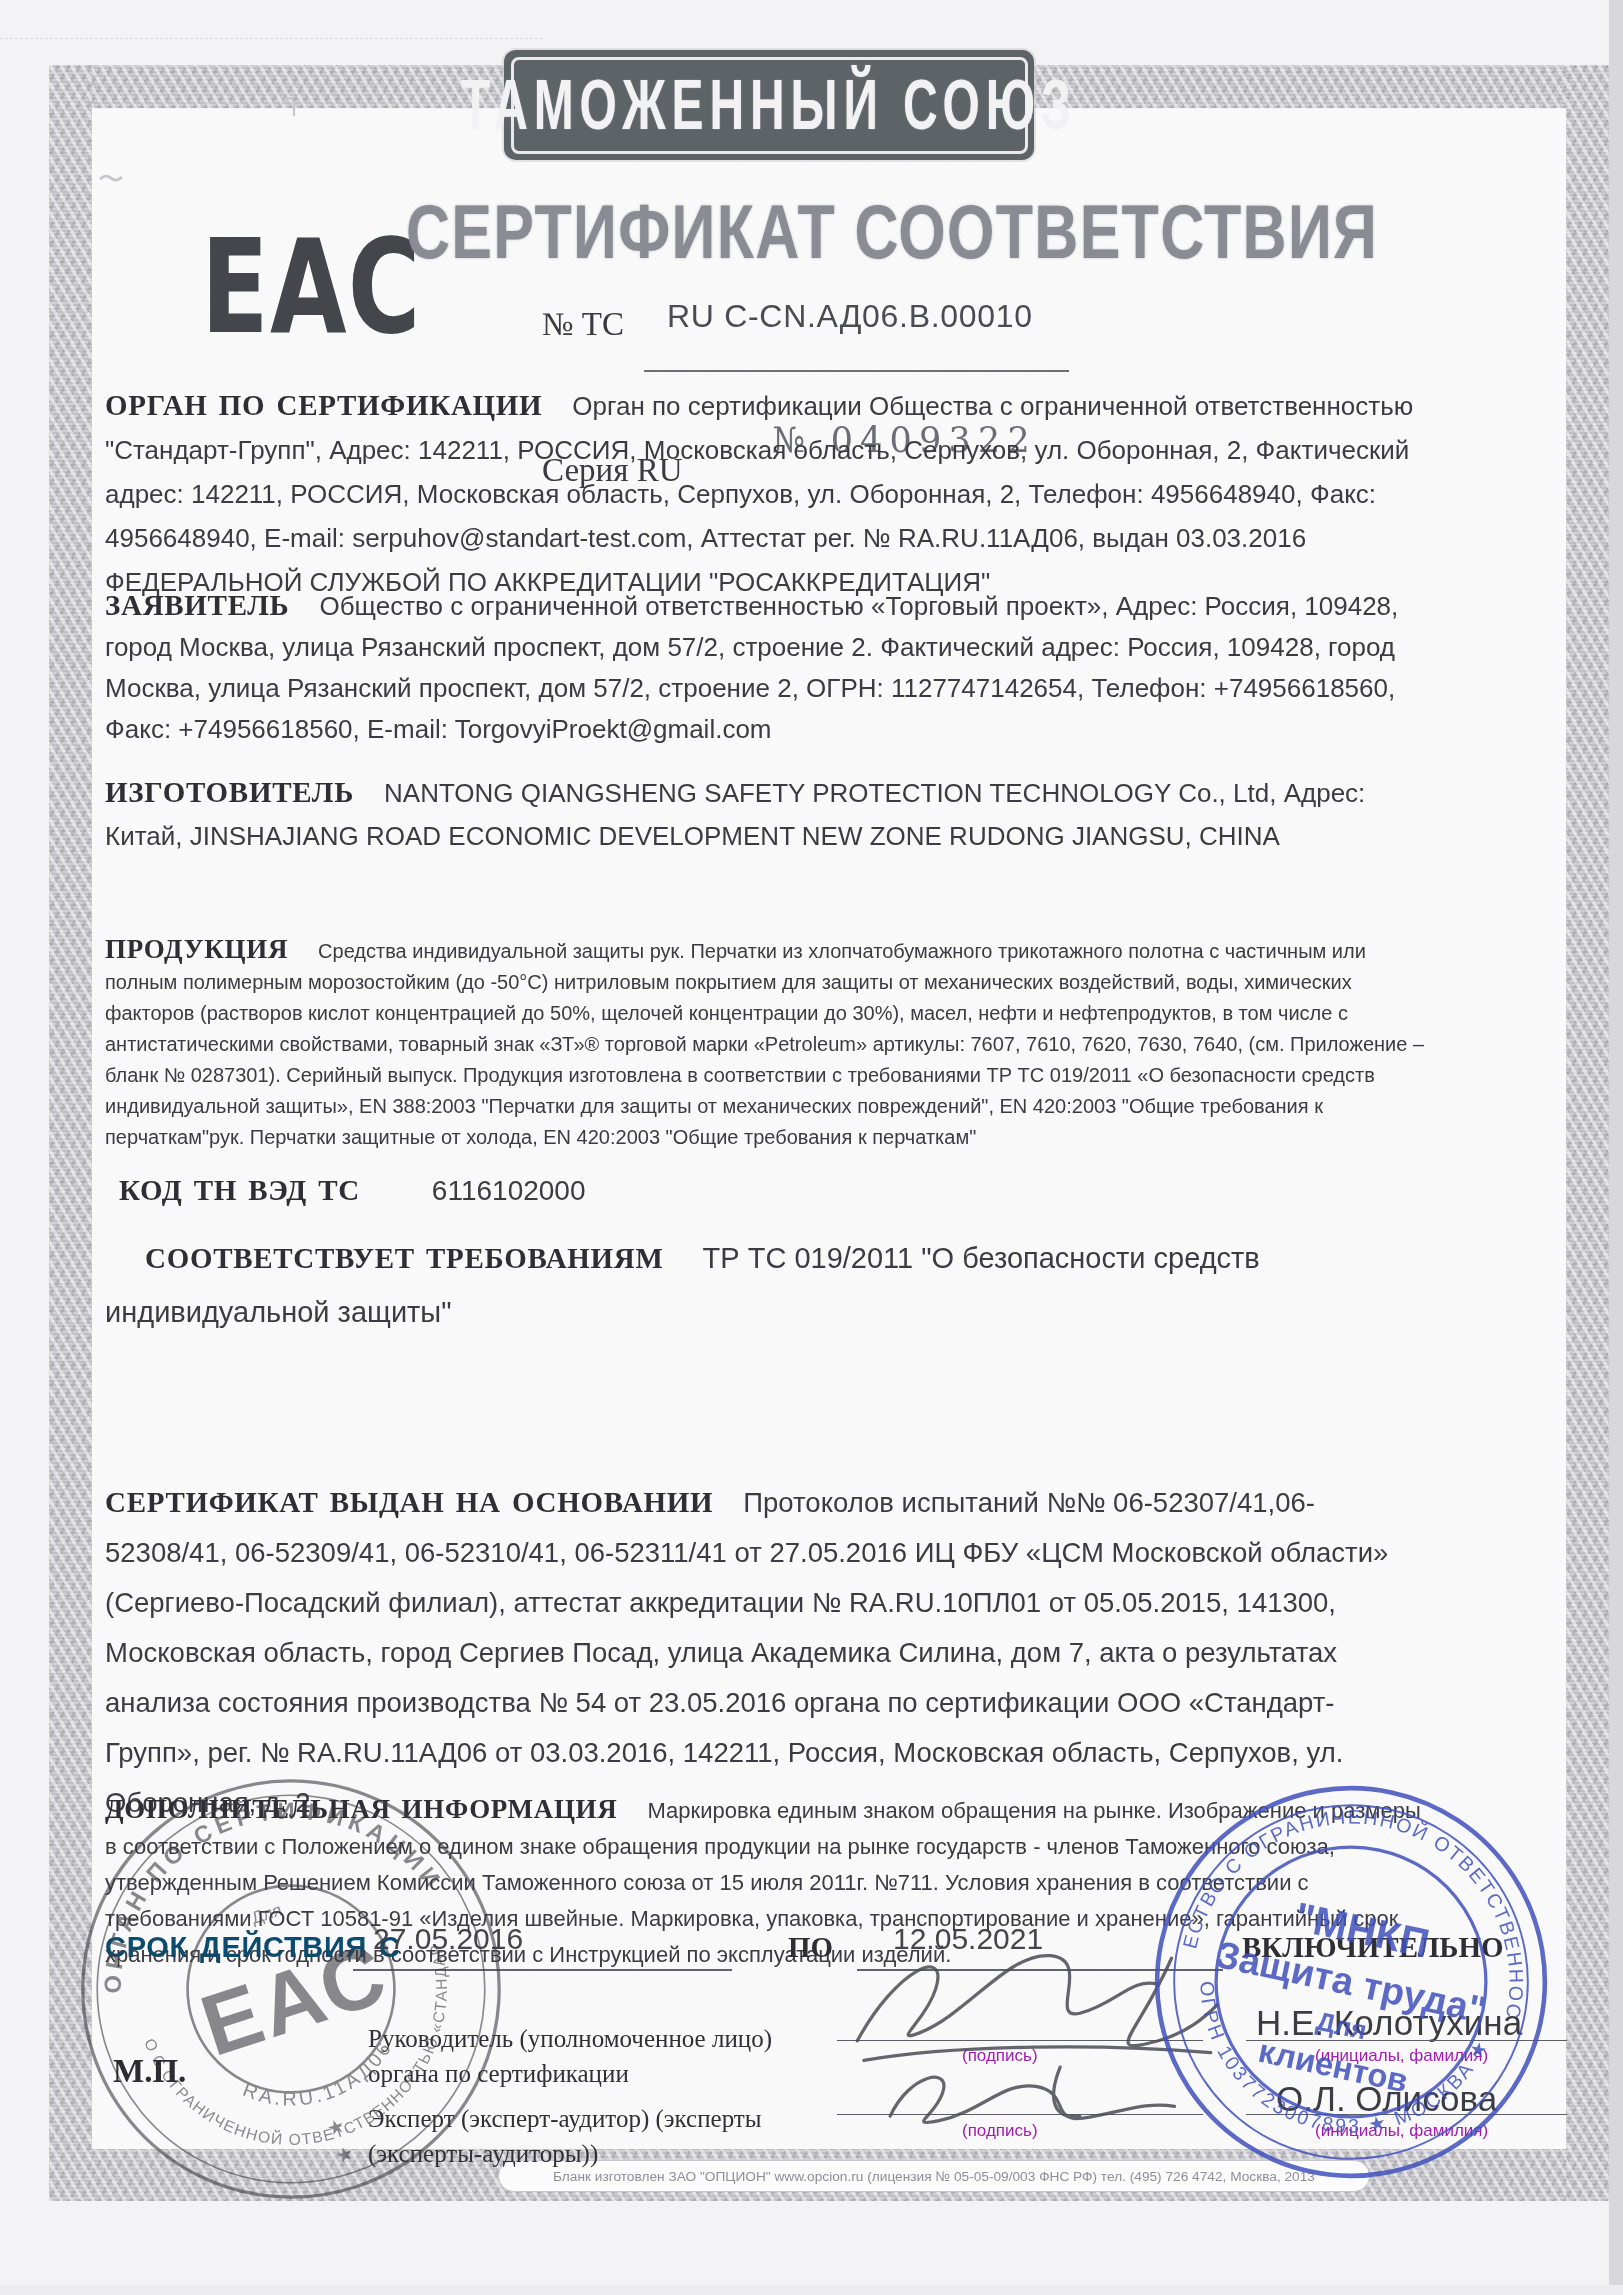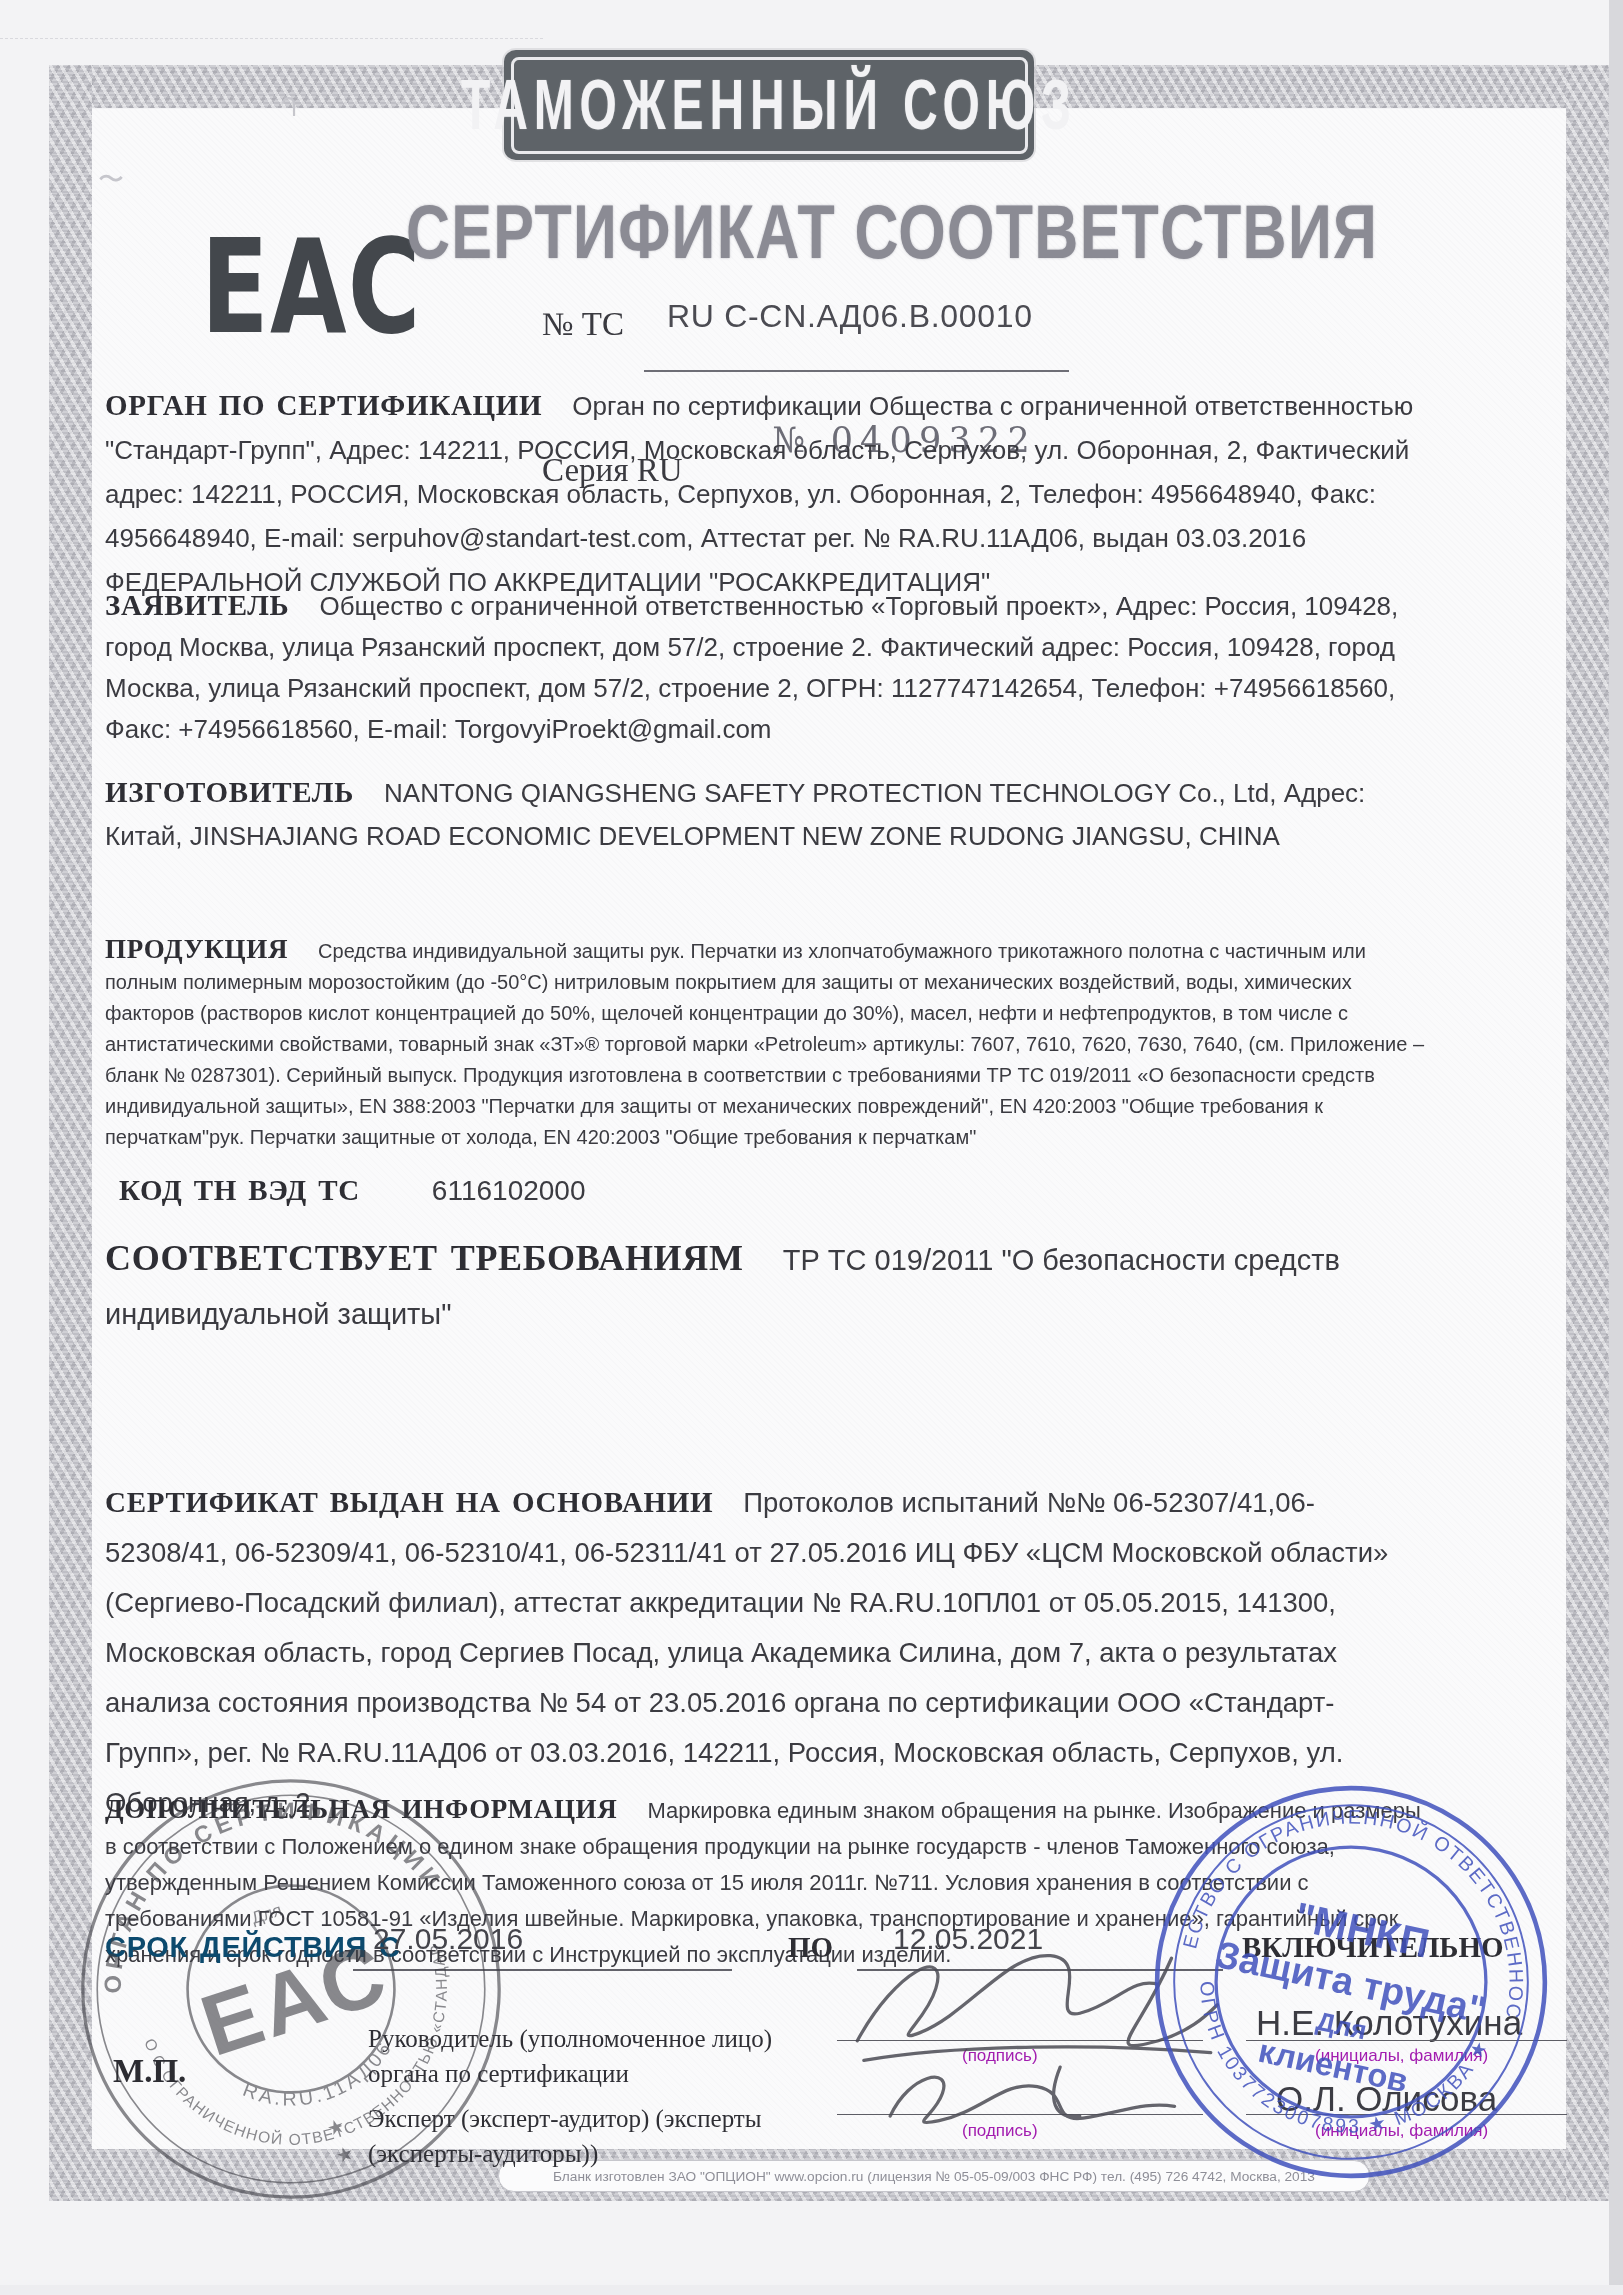--- a/index.html
+++ b/index.html
@@ -63,21 +63,21 @@
   .sec-product{top:934px;font-size:20px;line-height:31px;}
   .sec-product .seclabel{font-size:27px;}
   .sec-basis{top:1477px;font-size:27.5px;line-height:50px;}
   .sec-basis .seclabel{font-size:29px;}
   .sec-additional{top:1791px;font-size:22px;line-height:36px;}
   .sec-additional .seclabel{font-size:27px;}
 
   .kod-row{position:absolute;left:119px;top:1174px;margin:0;font-size:28px;}
   .kod-row .seclabel{font-size:29px;margin-right:72px;}
   .complies{top:1231px;font-size:29px;line-height:54px;}
-  .complies .seclabel{font-size:36px;margin-right:39px;}
+  .complies .seclabel{font-size:29px;margin-right:39px;margin-left:40px;}
 
   .validity-label{position:absolute;left:105px;top:1931px;font-family:Liberation Sans, sans-serif;
           font-weight:700;font-size:29px;color:#0c4a6e;letter-spacing:0.7px;word-spacing:3.3px;z-index:3;}
   .v-date{position:absolute;top:1922px;font-size:30px;color:#44444b;z-index:3;}
   .v-line{position:absolute;top:1969px;border-top:2px solid #62626a;z-index:3;}
   .v-po{position:absolute;left:788px;top:1931px;font-family:"Liberation Serif",serif;font-weight:700;
           font-size:29px;color:#2e2e34;z-index:3;}
   .v-incl{position:absolute;left:1242px;top:1931px;font-family:"Liberation Serif",serif;font-weight:700;
           font-size:29px;color:#2e2e34;z-index:3;}
 

